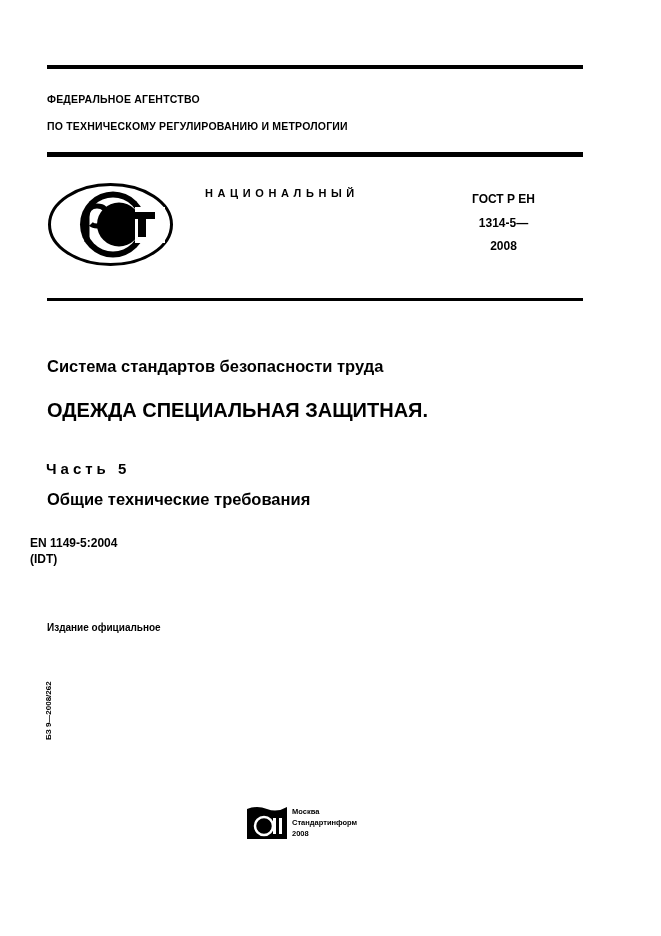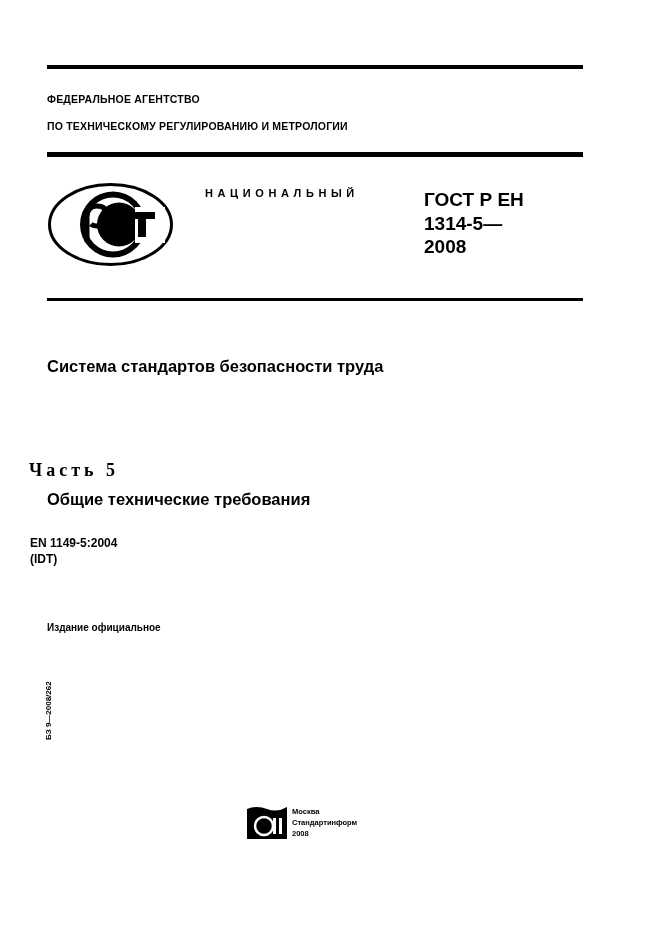--- a/index.html
+++ b/index.html
@@ -3,24 +3,24 @@
   <meta charset="utf-8">
   <style>
     html, body { margin: 0; padding: 0; background: #ffffff; }
     body { width: 661px; height: 936px; position: relative; overflow: hidden;
            font-family: "Liberation Sans", sans-serif; color: #000; }
     .abs { position: absolute; }
     .rule { position: absolute; left: 47px; width: 536px; background: #000; }
     .center { text-align: left; }
     .agency { left: 47px; width: 536px; font-size: 10.5px; font-weight: bold; letter-spacing: 0.2px; }
     .natstd { left: 205px; width: 190px; font-size: 11px; font-weight: bold; letter-spacing: 4.6px; line-height: 15px; }
-    .gost { left: 424px; font-size: 19px; font-weight: bold; line-height: 23.5px; }
+    .gost { left: 472px; font-size: 12px; font-weight: bold; line-height: 23.5px; text-align: center; }
     .subtitle { left: 47px; width: 536px; font-size: 16.5px; font-weight: bold; }
     .title { left: 47px; width: 536px; font-size: 20px; font-weight: bold; line-height: 28px; }
-    .part { left: 29px; width: 536px; font-size: 18px; font-weight: bold; letter-spacing: 4px; font-family: Liberation Serif, serif; }
+    .part { left: 46px; width: 536px; font-size: 15px; font-weight: bold; letter-spacing: 4px; }
     .req { left: 47px; width: 536px; font-size: 16.5px; font-weight: bold; }
     .en { left: 30px; width: 570px; font-size: 12px; font-weight: bold; line-height: 16px; }
     .edition { left: 47px; width: 536px; font-size: 10px; font-weight: bold; }
     .bz { left: 44px; top: 740px; font-size: 8px; font-weight: bold; transform: rotate(-90deg); transform-origin: left top; white-space: nowrap; }
     .pub { left: 292px; width: 100px; font-size: 7.5px; font-weight: bold; line-height: 11px; }
   </style>
 </head>
 <body>
 
 <div class="rule" style="top:65px;height:4px;"></div>
@@ -48,20 +48,21 @@
 <div class="abs gost" style="top:188px;">
   <div>ГОСТ Р ЕН</div>
   <div>1314-5—</div>
   <div>2008</div>
 </div>
 
 <div class="rule" style="top:298px;height:3px;"></div>
 
 <div class="abs subtitle center" style="top:357px;">Система стандартов безопасности труда</div>
 <div class="abs title center" style="top:396px;">
+  <div>ОДЕЖДА СПЕЦИАЛЬНАЯ ЗАЩИТНАЯ.</div>
 </div>
 <div class="abs part center" style="top:460px;">Часть 5</div>
 <div class="abs req center" style="top:490px;">Общие технические требования</div>
 
 <div class="abs en center" style="top:535px;">
   <div>EN 1149-5:2004</div>
   <div>(IDT)</div>
 </div>
 
 <div class="abs edition center" style="top:622px;">Издание официальное</div>

